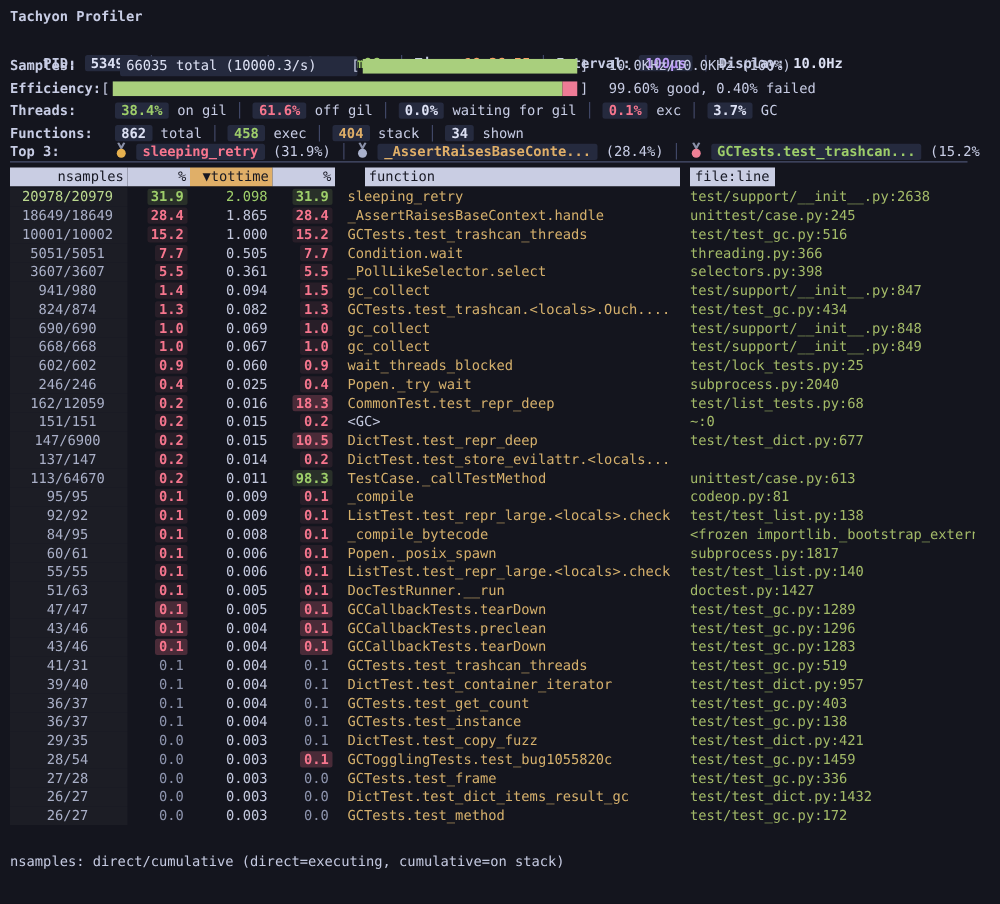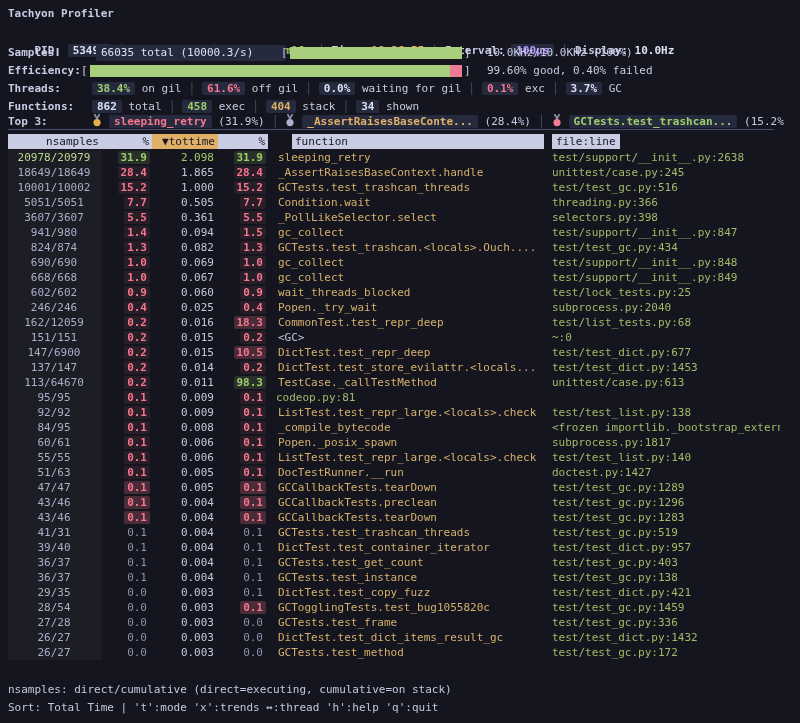--- a/index.html
+++ b/index.html
@@ -137,38 +137,37 @@
       <div class="trow grid"><span class="cell ns">3607/3607</span><span class="cell pcell"><span class="pv red">5.5</span></span><span class="cell tt">0.361</span><span class="cell pcell"><span class="pv red">5.5</span></span><span class="cell fn">_PollLikeSelector.select</span><span class="cell fl">selectors.py:398</span></div>
       <div class="trow grid"><span class="cell ns">941/980</span><span class="cell pcell"><span class="pv red">1.4</span></span><span class="cell tt">0.094</span><span class="cell pcell"><span class="pv red">1.5</span></span><span class="cell fn">gc_collect</span><span class="cell fl">test/support/__init__.py:847</span></div>
       <div class="trow grid"><span class="cell ns">824/874</span><span class="cell pcell"><span class="pv red">1.3</span></span><span class="cell tt">0.082</span><span class="cell pcell"><span class="pv red">1.3</span></span><span class="cell fn">GCTests.test_trashcan.&lt;locals&gt;.Ouch....</span><span class="cell fl">test/test_gc.py:434</span></div>
       <div class="trow grid"><span class="cell ns">690/690</span><span class="cell pcell"><span class="pv red">1.0</span></span><span class="cell tt">0.069</span><span class="cell pcell"><span class="pv red">1.0</span></span><span class="cell fn">gc_collect</span><span class="cell fl">test/support/__init__.py:848</span></div>
       <div class="trow grid"><span class="cell ns">668/668</span><span class="cell pcell"><span class="pv red">1.0</span></span><span class="cell tt">0.067</span><span class="cell pcell"><span class="pv red">1.0</span></span><span class="cell fn">gc_collect</span><span class="cell fl">test/support/__init__.py:849</span></div>
       <div class="trow grid"><span class="cell ns">602/602</span><span class="cell pcell"><span class="pv red">0.9</span></span><span class="cell tt">0.060</span><span class="cell pcell"><span class="pv red">0.9</span></span><span class="cell fn">wait_threads_blocked</span><span class="cell fl">test/lock_tests.py:25</span></div>
       <div class="trow grid"><span class="cell ns">246/246</span><span class="cell pcell"><span class="pv red">0.4</span></span><span class="cell tt">0.025</span><span class="cell pcell"><span class="pv red">0.4</span></span><span class="cell fn">Popen._try_wait</span><span class="cell fl">subprocess.py:2040</span></div>
       <div class="trow grid"><span class="cell ns">162/12059</span><span class="cell pcell"><span class="pv red">0.2</span></span><span class="cell tt">0.016</span><span class="cell pcell"><span class="pv red hl">18.3</span></span><span class="cell fn">CommonTest.test_repr_deep</span><span class="cell fl">test/list_tests.py:68</span></div>
       <div class="trow grid"><span class="cell ns">151/151</span><span class="cell pcell"><span class="pv red">0.2</span></span><span class="cell tt">0.015</span><span class="cell pcell"><span class="pv red">0.2</span></span><span class="cell fn w">&lt;GC&gt;</span><span class="cell fl">~:0</span></div>
       <div class="trow grid"><span class="cell ns">147/6900</span><span class="cell pcell"><span class="pv red">0.2</span></span><span class="cell tt">0.015</span><span class="cell pcell"><span class="pv red hl">10.5</span></span><span class="cell fn">DictTest.test_repr_deep</span><span class="cell fl">test/test_dict.py:677</span></div>
-      <div class="trow grid"><span class="cell ns">137/147</span><span class="cell pcell"><span class="pv red">0.2</span></span><span class="cell tt">0.014</span><span class="cell pcell"><span class="pv red">0.2</span></span><span class="cell fn">DictTest.test_store_evilattr.&lt;locals...</span><span class="cell fl">test/test_dict.py:1453</span></div>
+      <div class="trow grid"><span class="cell ns">137/147</span><span class="cell pcell"><span class="pv red">0.2</span></span><span class="cell tt">0.014</span><span class="cell pcell"><span class="pv red">0.2</span></span><span class="cell fn">DictTest.test_store_evilattr.&lt;locals...</span></div>
       <div class="trow grid"><span class="cell ns">113/64670</span><span class="cell pcell"><span class="pv red">0.2</span></span><span class="cell tt">0.011</span><span class="cell pcell"><span class="pv green hl">98.3</span></span><span class="cell fn">TestCase._callTestMethod</span><span class="cell fl">unittest/case.py:613</span></div>
-      <div class="trow grid"><span class="cell ns">95/95</span><span class="cell pcell"><span class="pv red">0.1</span></span><span class="cell tt">0.009</span><span class="cell pcell"><span class="pv red">0.1</span></span><span class="cell fl">codeop.py:81</span></div>
+      <div class="trow grid"><span class="cell ns">95/95</span><span class="cell pcell"><span class="pv red">0.1</span></span><span class="cell tt">0.009</span><span class="cell pcell"><span class="pv red">0.1</span></span><span class="cell fn">_compile</span><span class="cell fl">codeop.py:81</span></div>
       <div class="trow grid"><span class="cell ns">92/92</span><span class="cell pcell"><span class="pv red">0.1</span></span><span class="cell tt">0.009</span><span class="cell pcell"><span class="pv red">0.1</span></span><span class="cell fn">ListTest.test_repr_large.&lt;locals&gt;.check</span><span class="cell fl">test/test_list.py:138</span></div>
       <div class="trow grid"><span class="cell ns">84/95</span><span class="cell pcell"><span class="pv red">0.1</span></span><span class="cell tt">0.008</span><span class="cell pcell"><span class="pv red">0.1</span></span><span class="cell fn">_compile_bytecode</span><span class="cell fl">&lt;frozen importlib._bootstrap_external</span></div>
       <div class="trow grid"><span class="cell ns">60/61</span><span class="cell pcell"><span class="pv red">0.1</span></span><span class="cell tt">0.006</span><span class="cell pcell"><span class="pv red">0.1</span></span><span class="cell fn">Popen._posix_spawn</span><span class="cell fl">subprocess.py:1817</span></div>
       <div class="trow grid"><span class="cell ns">55/55</span><span class="cell pcell"><span class="pv red">0.1</span></span><span class="cell tt">0.006</span><span class="cell pcell"><span class="pv red">0.1</span></span><span class="cell fn">ListTest.test_repr_large.&lt;locals&gt;.check</span><span class="cell fl">test/test_list.py:140</span></div>
       <div class="trow grid"><span class="cell ns">51/63</span><span class="cell pcell"><span class="pv red">0.1</span></span><span class="cell tt">0.005</span><span class="cell pcell"><span class="pv red">0.1</span></span><span class="cell fn">DocTestRunner.__run</span><span class="cell fl">doctest.py:1427</span></div>
       <div class="trow grid"><span class="cell ns">47/47</span><span class="cell pcell"><span class="pv red hl">0.1</span></span><span class="cell tt">0.005</span><span class="cell pcell"><span class="pv red hl">0.1</span></span><span class="cell fn">GCCallbackTests.tearDown</span><span class="cell fl">test/test_gc.py:1289</span></div>
       <div class="trow grid"><span class="cell ns">43/46</span><span class="cell pcell"><span class="pv red hl">0.1</span></span><span class="cell tt">0.004</span><span class="cell pcell"><span class="pv red hl">0.1</span></span><span class="cell fn">GCCallbackTests.preclean</span><span class="cell fl">test/test_gc.py:1296</span></div>
       <div class="trow grid"><span class="cell ns">43/46</span><span class="cell pcell"><span class="pv red hl">0.1</span></span><span class="cell tt">0.004</span><span class="cell pcell"><span class="pv red hl">0.1</span></span><span class="cell fn">GCCallbackTests.tearDown</span><span class="cell fl">test/test_gc.py:1283</span></div>
       <div class="trow grid"><span class="cell ns">41/31</span><span class="cell pcell"><span class="pv dim">0.1</span></span><span class="cell tt">0.004</span><span class="cell pcell"><span class="pv dim">0.1</span></span><span class="cell fn">GCTests.test_trashcan_threads</span><span class="cell fl">test/test_gc.py:519</span></div>
       <div class="trow grid"><span class="cell ns">39/40</span><span class="cell pcell"><span class="pv dim">0.1</span></span><span class="cell tt">0.004</span><span class="cell pcell"><span class="pv dim">0.1</span></span><span class="cell fn">DictTest.test_container_iterator</span><span class="cell fl">test/test_dict.py:957</span></div>
       <div class="trow grid"><span class="cell ns">36/37</span><span class="cell pcell"><span class="pv dim">0.1</span></span><span class="cell tt">0.004</span><span class="cell pcell"><span class="pv dim">0.1</span></span><span class="cell fn">GCTests.test_get_count</span><span class="cell fl">test/test_gc.py:403</span></div>
       <div class="trow grid"><span class="cell ns">36/37</span><span class="cell pcell"><span class="pv dim">0.1</span></span><span class="cell tt">0.004</span><span class="cell pcell"><span class="pv dim">0.1</span></span><span class="cell fn">GCTests.test_instance</span><span class="cell fl">test/test_gc.py:138</span></div>
       <div class="trow grid"><span class="cell ns">29/35</span><span class="cell pcell"><span class="pv dim">0.0</span></span><span class="cell tt">0.003</span><span class="cell pcell"><span class="pv dim">0.1</span></span><span class="cell fn">DictTest.test_copy_fuzz</span><span class="cell fl">test/test_dict.py:421</span></div>
       <div class="trow grid"><span class="cell ns">28/54</span><span class="cell pcell"><span class="pv dim">0.0</span></span><span class="cell tt">0.003</span><span class="cell pcell"><span class="pv red hl">0.1</span></span><span class="cell fn">GCTogglingTests.test_bug1055820c</span><span class="cell fl">test/test_gc.py:1459</span></div>
       <div class="trow grid"><span class="cell ns">27/28</span><span class="cell pcell"><span class="pv dim">0.0</span></span><span class="cell tt">0.003</span><span class="cell pcell"><span class="pv dim">0.0</span></span><span class="cell fn">GCTests.test_frame</span><span class="cell fl">test/test_gc.py:336</span></div>
       <div class="trow grid"><span class="cell ns">26/27</span><span class="cell pcell"><span class="pv dim">0.0</span></span><span class="cell tt">0.003</span><span class="cell pcell"><span class="pv dim">0.0</span></span><span class="cell fn">DictTest.test_dict_items_result_gc</span><span class="cell fl">test/test_dict.py:1432</span></div>
       <div class="trow grid"><span class="cell ns">26/27</span><span class="cell pcell"><span class="pv dim">0.0</span></span><span class="cell tt">0.003</span><span class="cell pcell"><span class="pv dim">0.0</span></span><span class="cell fn">GCTests.test_method</span><span class="cell fl">test/test_gc.py:172</span></div>
     </div>
 
   <div class="footer" style="top:682px">nsamples: direct/cumulative (direct=executing, cumulative=on stack)</div>
-  <div class="footer" style="top:700px">Sort: Total Time | 't':mode 'x':trends ↔:thread 'h':help 'q':quit</div>
 
 </div>
 
 </body></html>

